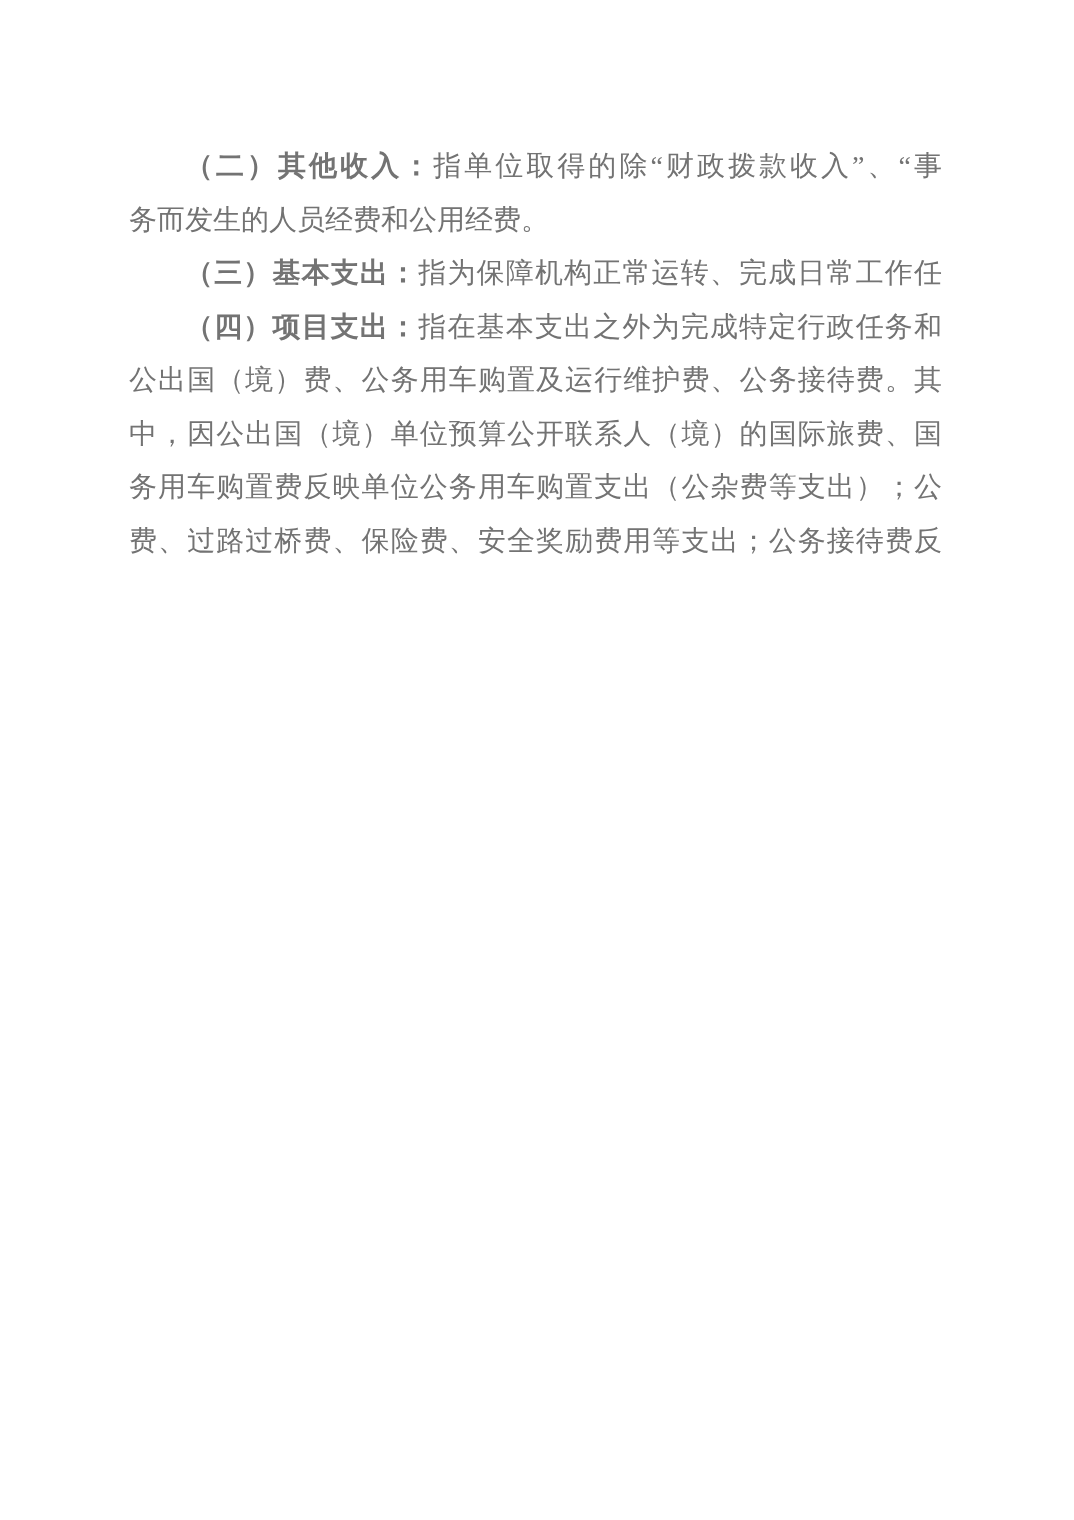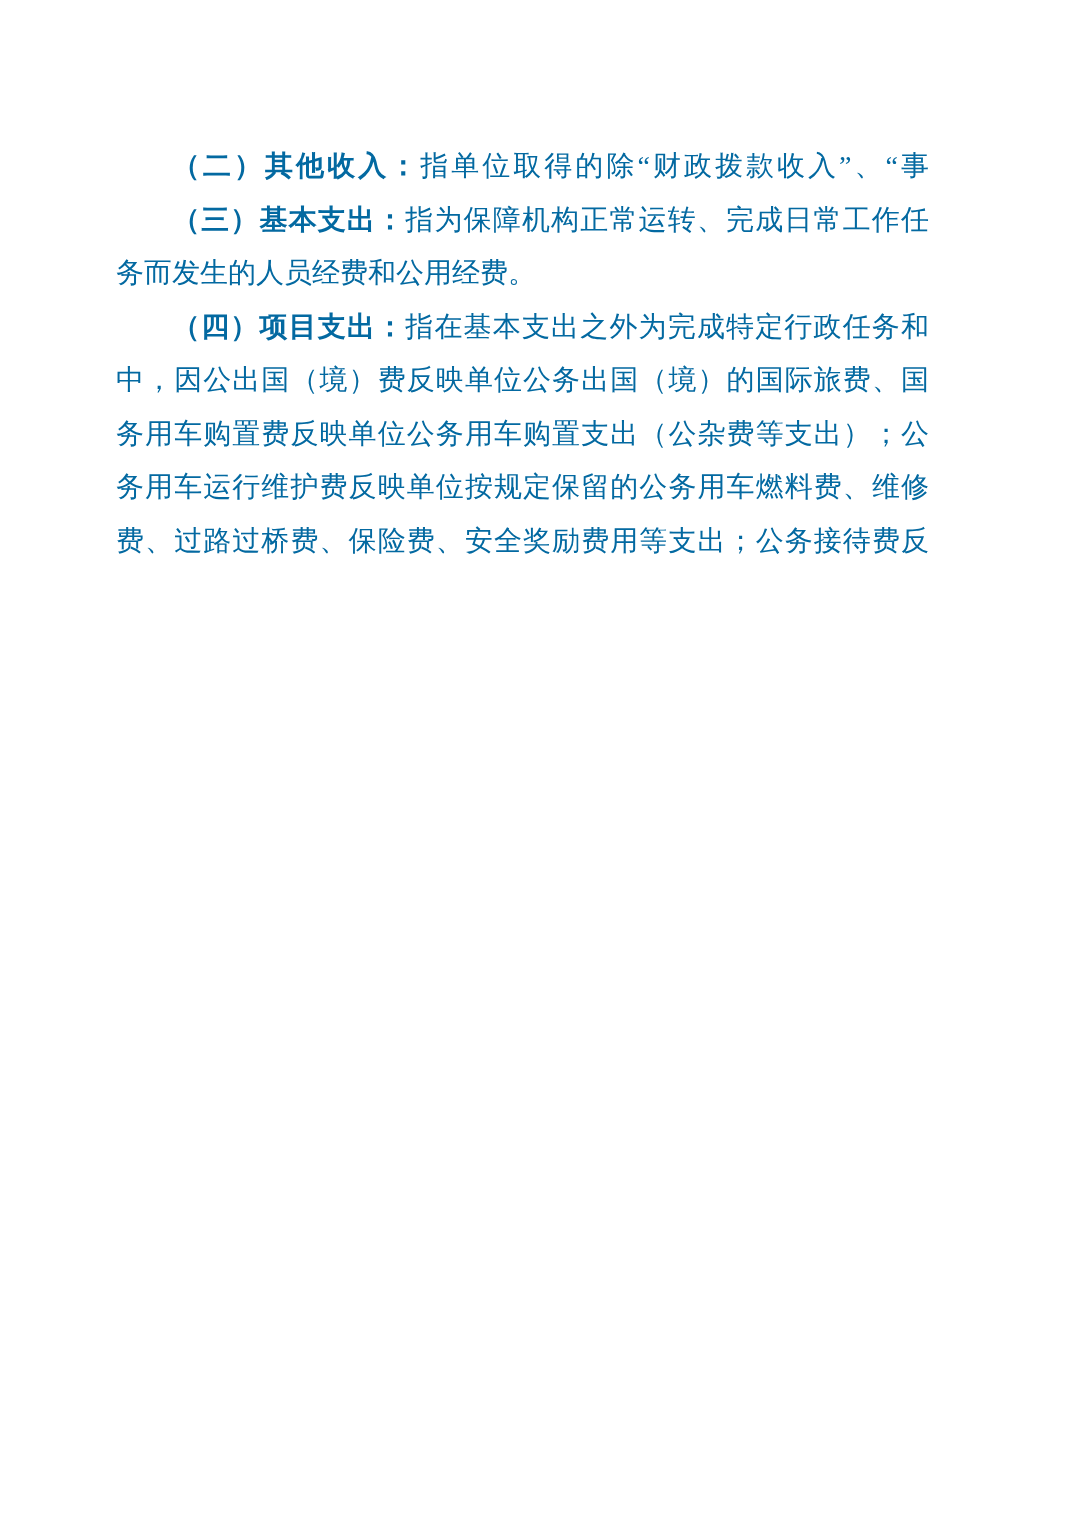--- a/index.html
+++ b/index.html
@@ -17,24 +17,24 @@
   .page {
     position: absolute;
     left: 0;
     top: 0;
     width: 1074px;
     height: 1520px;
     background: #ffffff;
   }
   .doc-body {
     position: absolute;
-    left: 116px;
+    left: 129px;
     top: 139px;
     width: 813px;
-    color: #0369a1;
+    color: #737373;
     font-size: 28px;
     line-height: 53.5px;
   }
   .line {
     width: 100%;
     height: 53.5px;
     white-space: pre-wrap;
     overflow: visible;
   }
   .line.justify {
@@ -48,21 +48,21 @@
   .seg.bold {
     font-weight: bold;
   }
 </style>
 </head>
 <body>
 
 <div class="page">
   <div class="doc-body" id="doc-body">
       <div class="line justify indent"><span class="seg bold">（二）其他收入：</span><span class="seg">指单位取得的除“财政拨款收入”、“事</span></div>
+      <div class="line"><span class="seg">务而发生的人员经费和公用经费。</span></div>
       <div class="line justify indent"><span class="seg bold">（三）基本支出：</span><span class="seg">指为保障机构正常运转、完成日常工作任</span></div>
-      <div class="line"><span class="seg">务而发生的人员经费和公用经费。</span></div>
       <div class="line justify indent"><span class="seg bold">（四）项目支出：</span><span class="seg">指在基本支出之外为完成特定行政任务和</span></div>
-      <div class="line justify"><span class="seg">中，因公出国（境）费反映单位公务出国（境）的国际旅费、国</span></div>
+      <div class="line justify"><span class="seg">公出国（境）费、公务用车购置及运行维护费、公务接待费。其</span></div>
+      <div class="line justify"><span class="seg">中，因公出国（境）单位预算公开联系人（境）的国际旅费、国</span></div>
       <div class="line justify"><span class="seg">务用车购置费反映单位公务用车购置支出（公杂费等支出）；公</span></div>
-      <div class="line justify"><span class="seg">务用车运行维护费反映单位按规定保留的公务用车燃料费、维修</span></div>
       <div class="line justify"><span class="seg">费、过路过桥费、保险费、安全奖励费用等支出；公务接待费反</span></div>
     </div>
 </div>
 
 </body></html>

